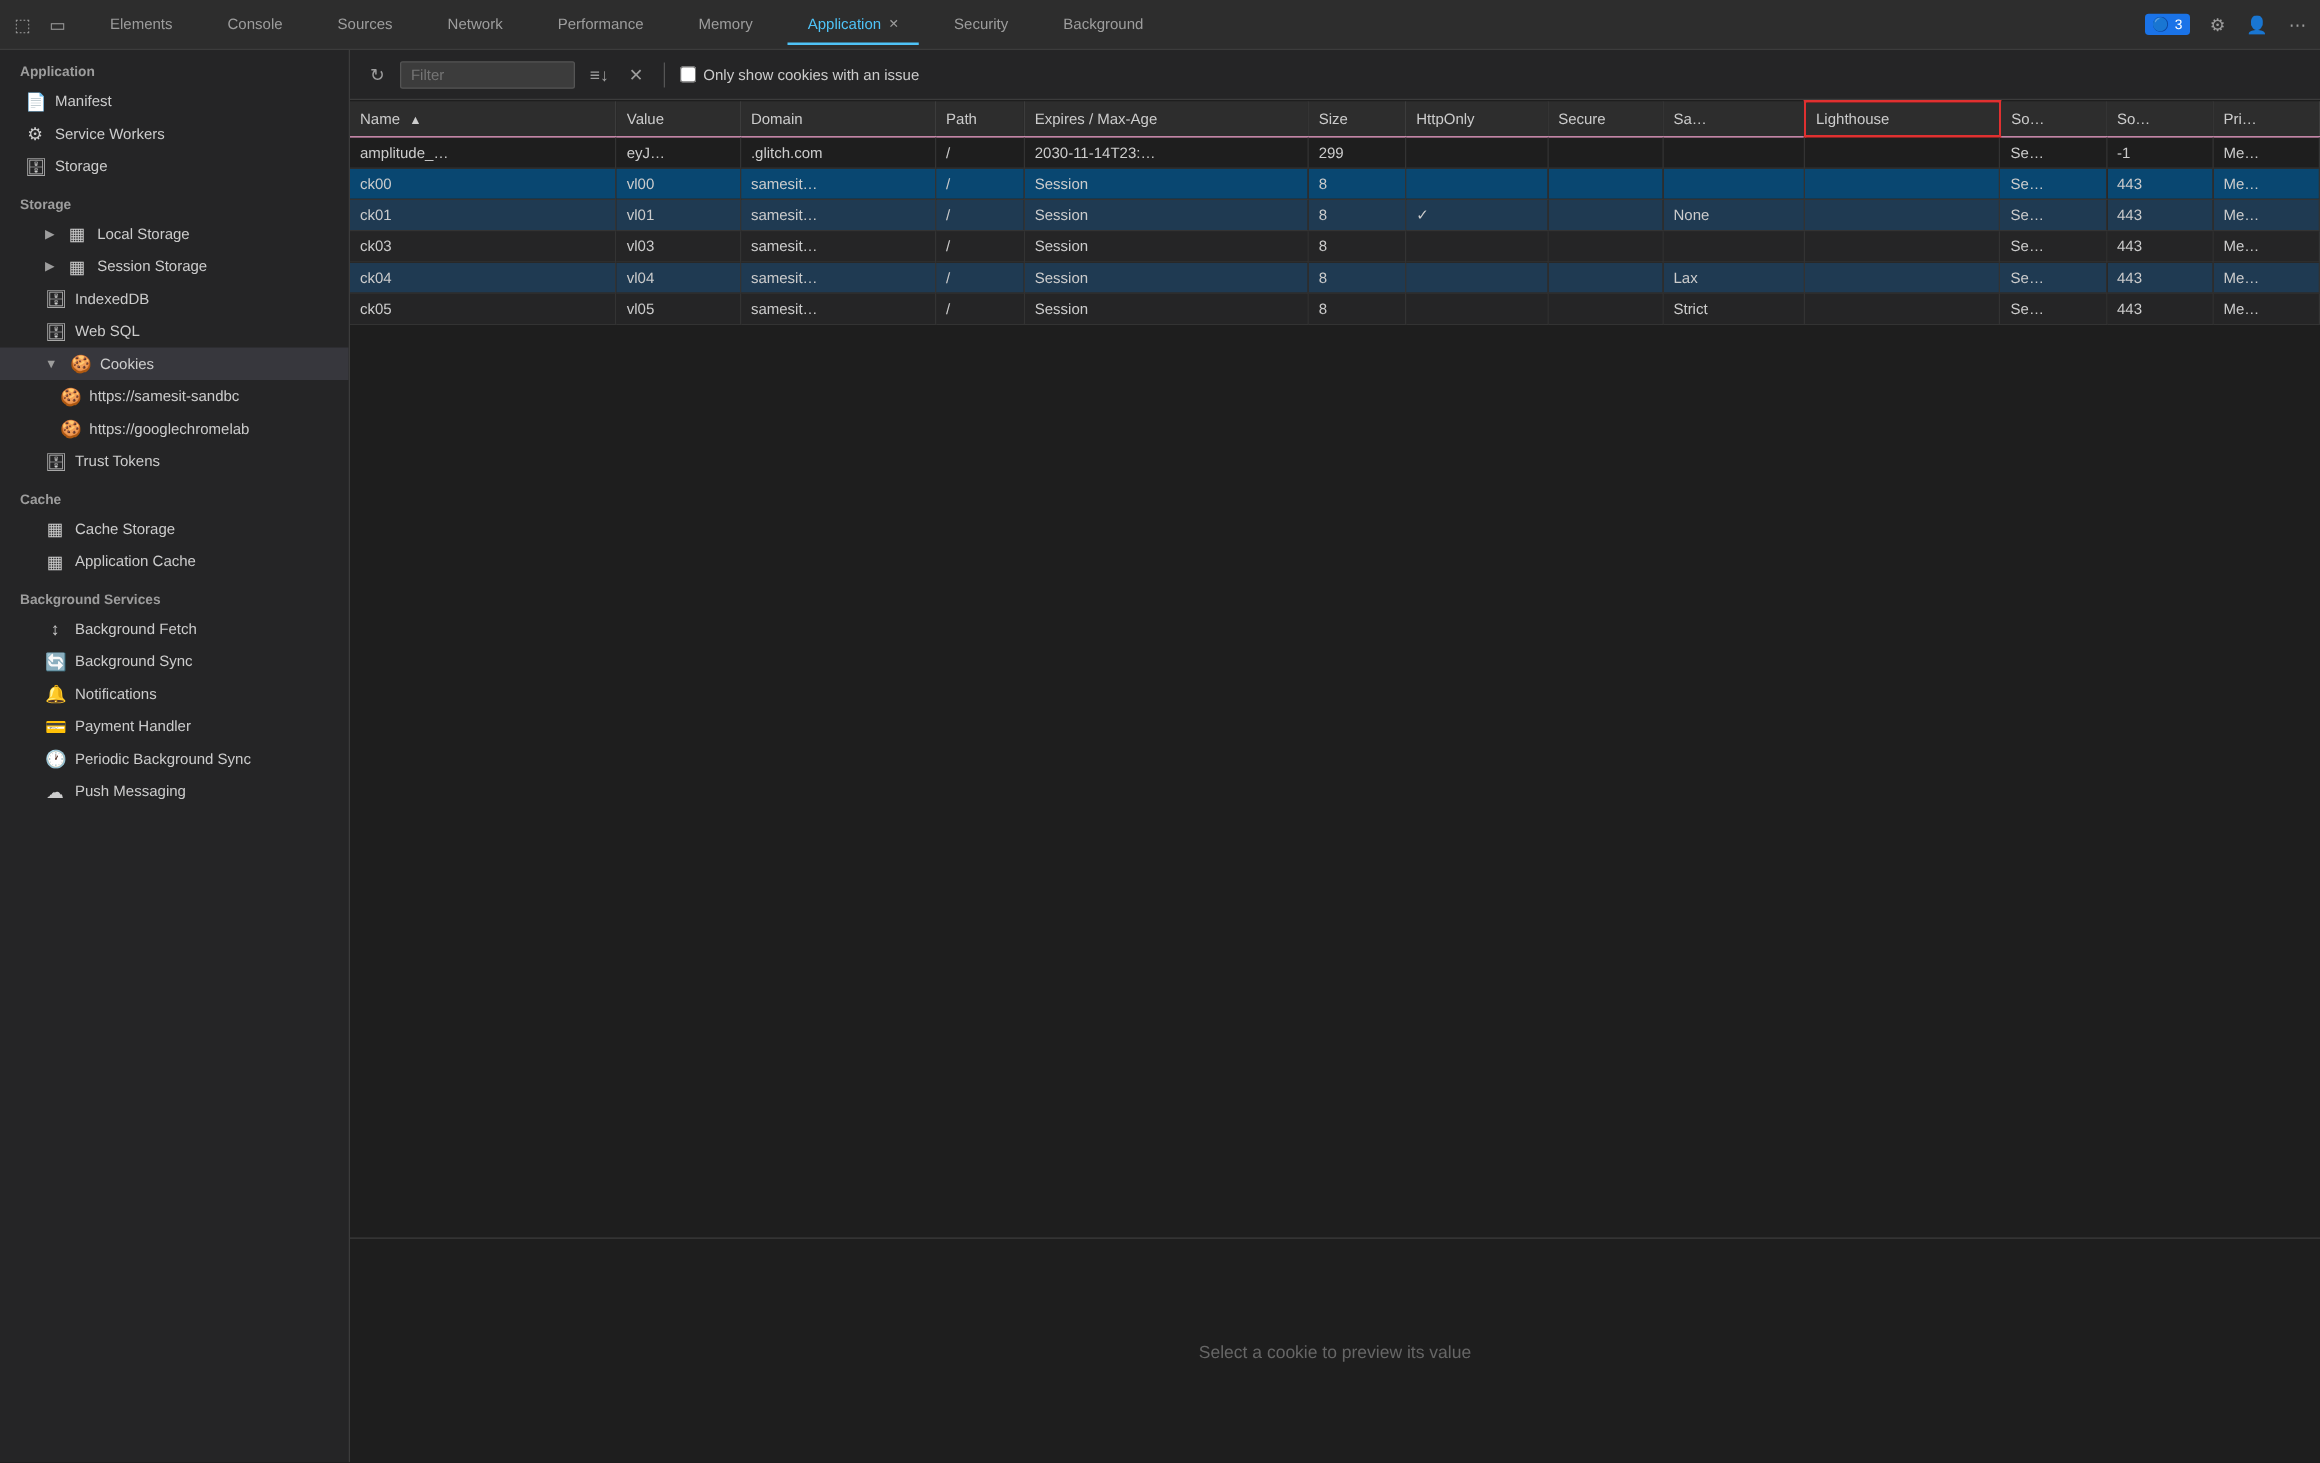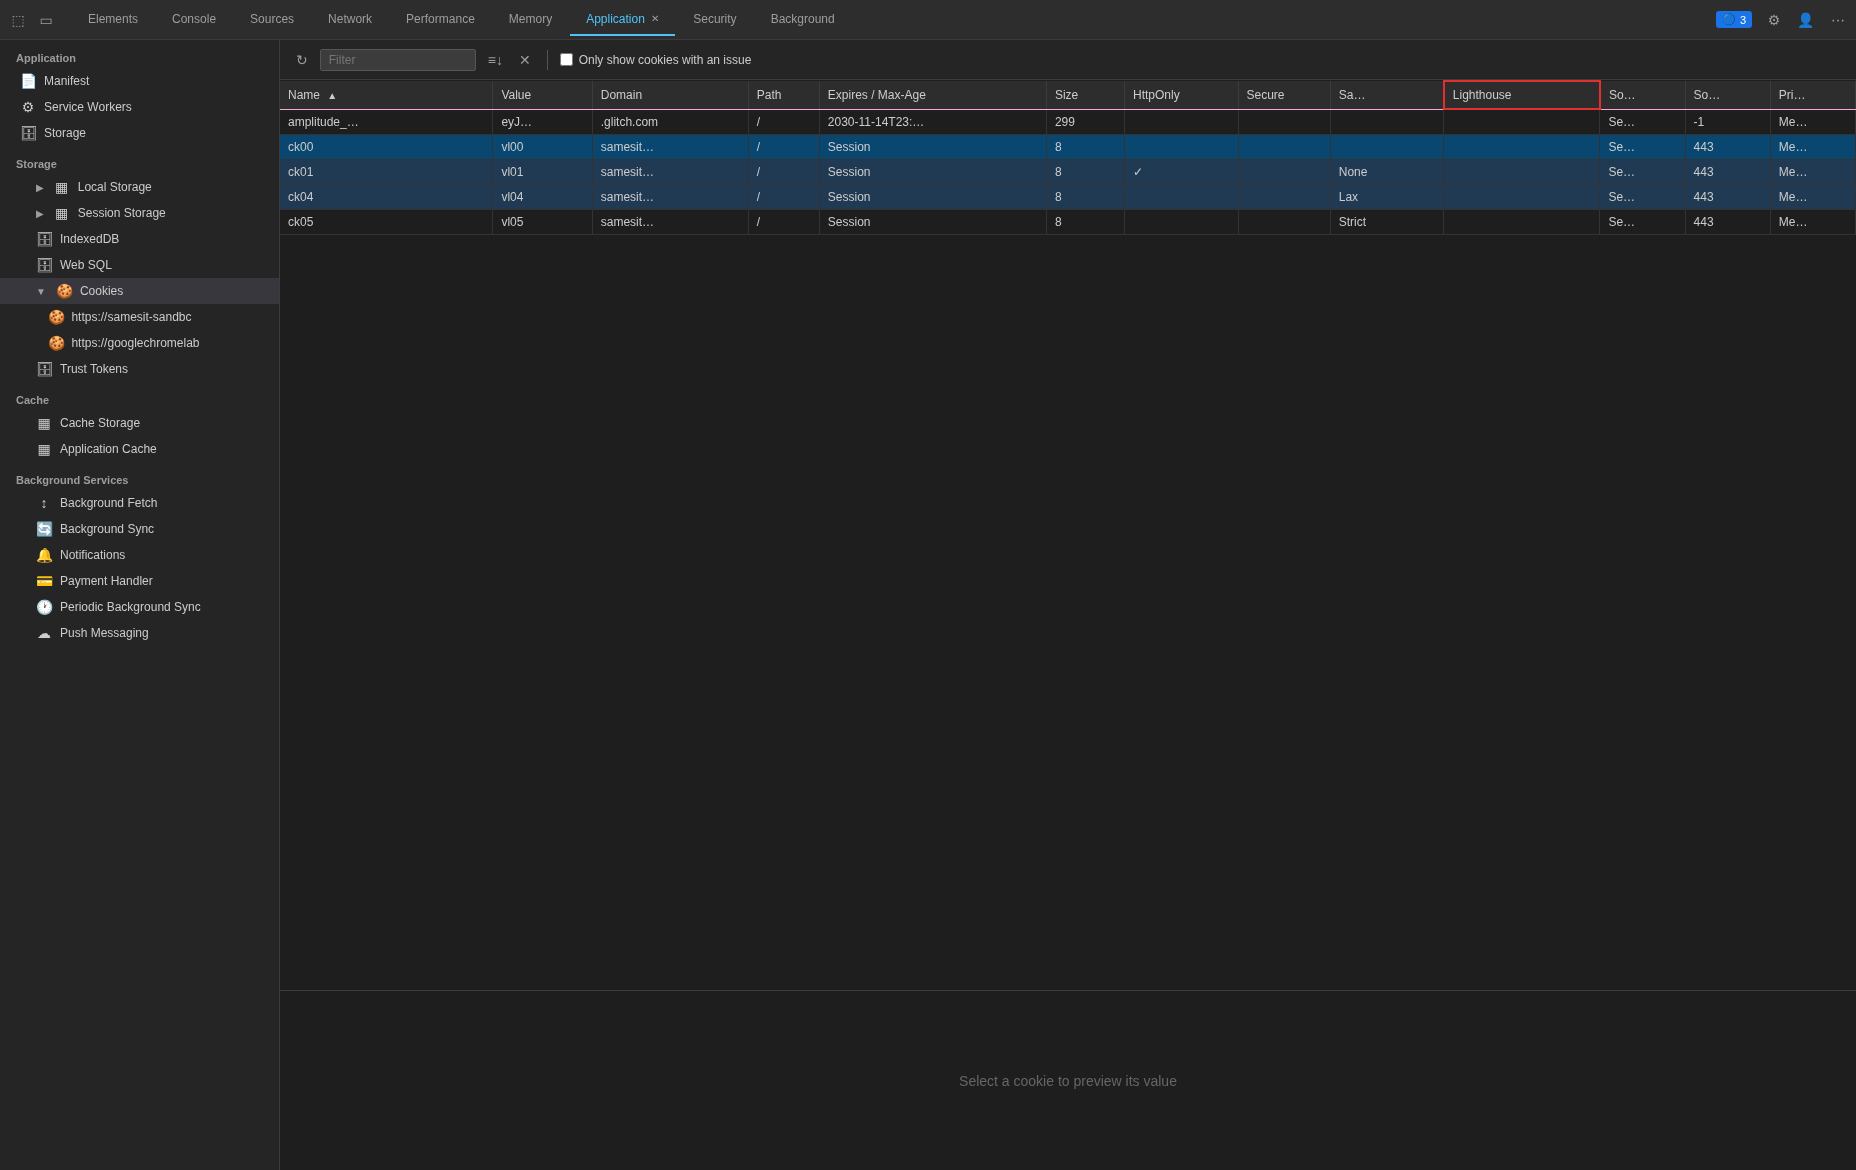--- a/index.html
+++ b/index.html
@@ -36,21 +36,21 @@
       display: flex;
       align-items: center;
       justify-content: center;
       color: #9d9d9d;
       cursor: pointer;
       font-size: 14px;
     }
     .tabs {
       display: flex;
       align-items: center;
-      gap: 2px;
+      gap: 12px;
       flex: 1;
     }
     .tab {
       padding: 8px 16px;
       color: #9d9d9d;
       cursor: pointer;
       white-space: nowrap;
       font-size: 12px;
       border-bottom: 2px solid transparent;
       display: flex;
@@ -179,21 +179,21 @@
       display: flex;
       align-items: center;
       justify-content: center;
     }
     .filter-input {
       background: #3c3c3c;
       border: 1px solid #555;
       color: #ccc;
       padding: 3px 8px;
       font-size: 12px;
-      width: 156px;
+      width: 140px;
       outline: none;
       border-radius: 2px;
     }
     .toolbar-separator {
       width: 1px;
       height: 20px;
       background: #555;
       margin: 0 4px;
     }
     .checkbox-label {
@@ -542,20 +542,35 @@
               <td>Session</td>
               <td>8</td>
               <td>✓</td>
               <td></td>
               <td>None</td>
               <td></td>
               <td>Se…</td>
               <td>443</td>
               <td>Me…</td>
             </tr>
+            <tr>
+              <td>ck03</td>
+              <td>vl03</td>
+              <td>samesit…</td>
+              <td>/</td>
+              <td>Session</td>
+              <td>8</td>
+              <td></td>
+              <td></td>
+              <td></td>
+              <td></td>
+              <td>Se…</td>
+              <td>443</td>
+              <td>Me…</td>
+            </tr>
             <tr class="highlighted-row">
               <td>ck04</td>
               <td>vl04</td>
               <td>samesit…</td>
               <td>/</td>
               <td>Session</td>
               <td>8</td>
               <td></td>
               <td></td>
               <td>Lax</td>

